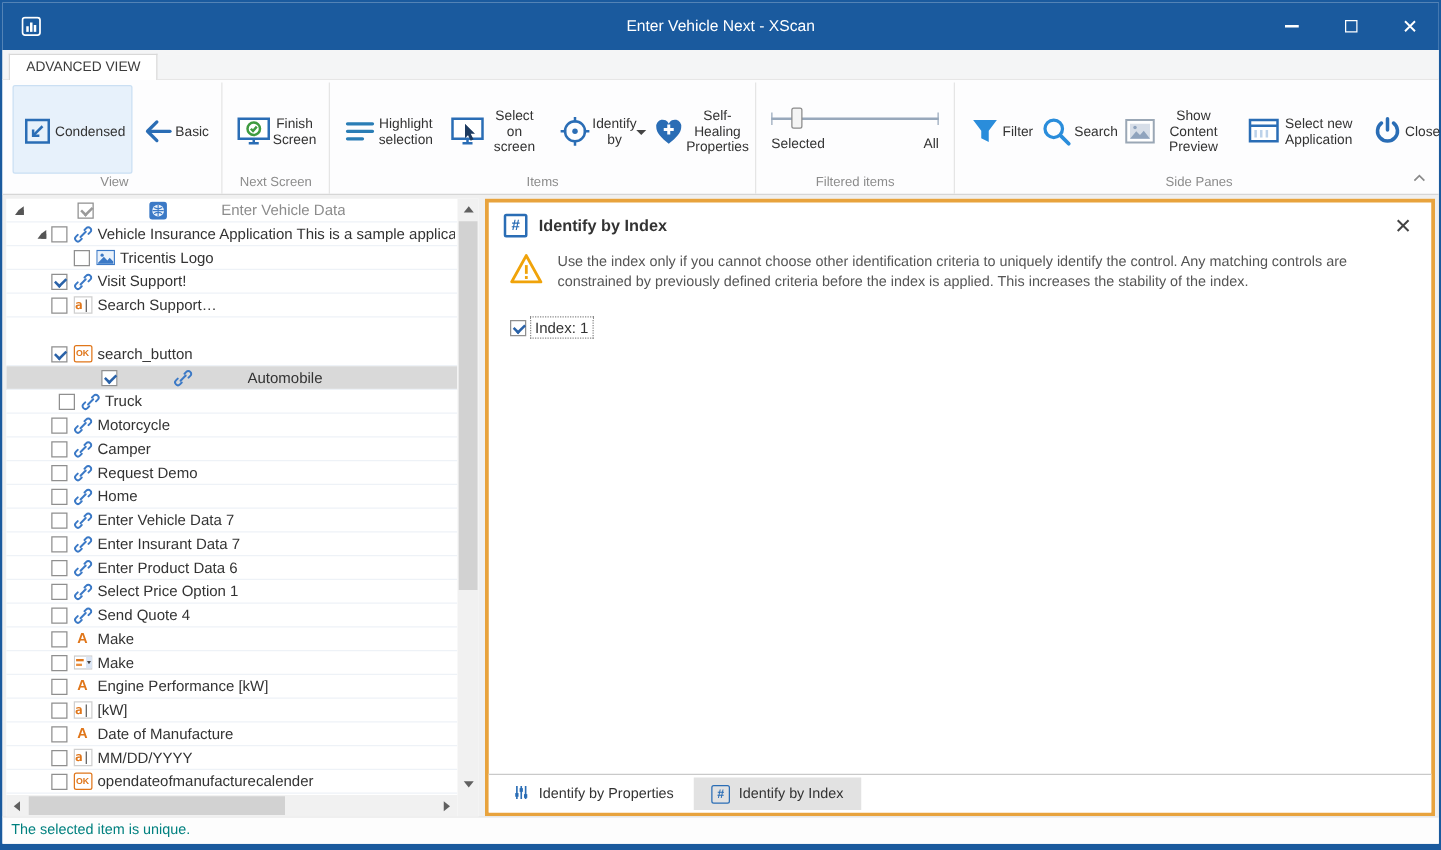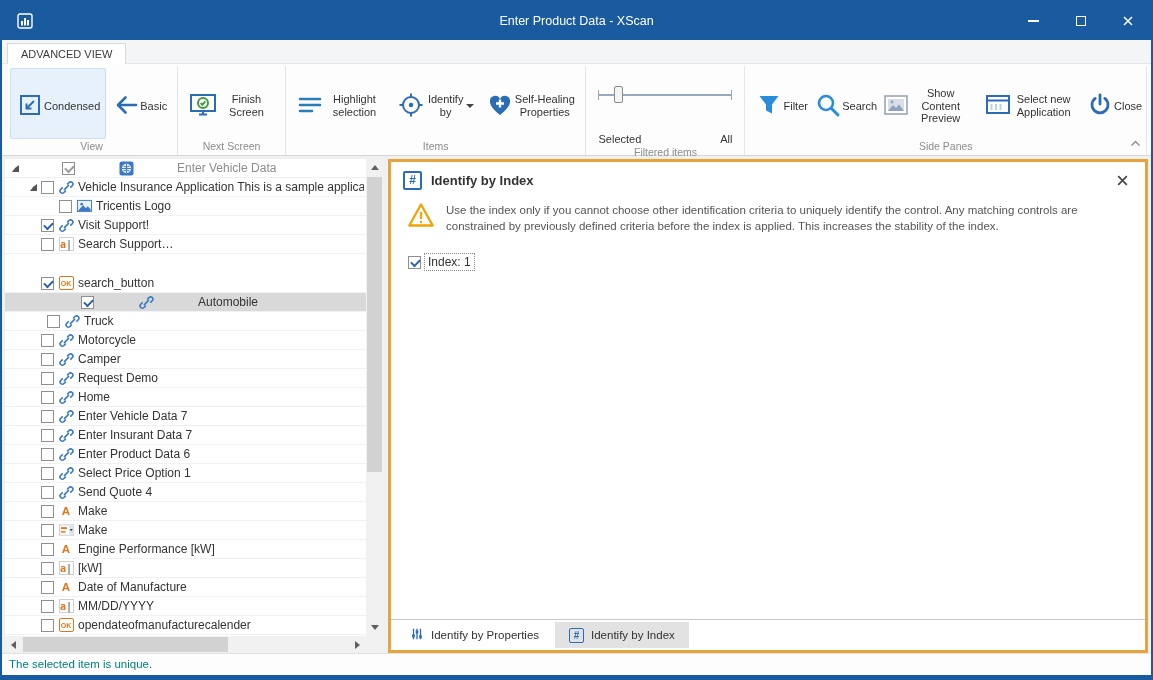--- a/index.html
+++ b/index.html
@@ -31,21 +31,21 @@
   .rbtn { display:flex; flex-direction:row; align-items:center; min-width:46px; padding:4px 5px 2px;
           border:1px solid transparent; border-radius:2px; }
   .rbtn.selected { background:#e7f1fb; border-color:#cadff3; }
   .ricon { height:30px; display:flex; align-items:center; justify-content:center; }
   .rlabel { font-size:11px; color:#333; text-align:center; line-height:1.15; margin-top:3px; max-width:72px; }
   .dd-arrow { width:0; height:0; margin-top:3px; border-left:4px solid transparent; border-right:4px solid transparent;
               border-top:4px solid #444; }
   .ribbon-chevron { position:absolute; right:9px; bottom:3px; }
 
   
-  .rslider { width:150px; padding:18px 8px 0; display:flex; flex-direction:column;gap:24px; }
+  .rslider { width:150px; padding:18px 8px 0; display:flex; flex-direction:column; }
   .slider-track { position:relative; height:17px; }
   .slider-track::before { content:""; position:absolute; left:0; right:0; top:8px; height:2px; background:#98a8bb; }
   .slider-track::after  { content:""; position:absolute; right:0; top:4px; width:1px; height:10px; background:#98a8bb; }
   .slider-tick-left { position:absolute; left:0; top:4px; width:1px; height:10px; background:#98a8bb; }
   .slider-thumb { position:absolute; left:16px; top:0; width:9px; height:17px; background:#f4f4f4;
                   border:1px solid #8a8a8a; border-radius:2px; }
   .slider-labels { display:flex; justify-content:space-between; font-size:11px; color:#333; margin-top:6px; }
 
   
   .main { flex:1; display:flex; background:#f0f0f0; padding:3px 3px 0 3px; gap:5px; min-height:0; }
@@ -112,21 +112,21 @@
 
   <div class="titlebar">
     <span class="tb-icon">
       <svg width="16" height="16" viewBox="0 0 16 16">
           <rect x="1" y="1" width="14" height="14" rx="2" fill="none" stroke="#fff" stroke-width="1.4"></rect>
           <rect x="4" y="8" width="2" height="4.5" fill="#fff"></rect>
           <rect x="7" y="5" width="2" height="7.5" fill="#fff"></rect>
           <rect x="10" y="7" width="2" height="5.5" fill="#fff"></rect>
         </svg>
     </span>
-    <div class="tb-title">Enter Product Data - XScan</div>
+    <div class="tb-title">Enter Vehicle Next - XScan</div>
     <div class="tb-controls">
       <div class="tb-btn">
           <span class="glyph-min"></span>
         </div>
       <div class="tb-btn">
           <span class="glyph-max"></span>
         </div>
       <div class="tb-btn">
         <svg width="12" height="12" viewBox="0 0 12 12">
             <path d="M2 2 L10 10 M10 2 L2 10" stroke="#fff" stroke-width="1.5"></path>
@@ -185,20 +185,30 @@
 
     <div class="rgroup">
       <div class="rbtns">
         <div class="rbtn">
           <span class="ricon">
             <svg width="28" height="28" viewBox="0 0 28 28">
                 <path d="M4 8 h20 M4 14 h20 M4 20 h12" stroke="#2a7db5" stroke-width="2.6" stroke-linecap="round"></path>
               </svg>
           </span>
           <span class="rlabel">Highlight selection</span>
+        </div>
+        <div class="rbtn">
+          <span class="ricon">
+            <svg width="30" height="28" viewBox="0 0 30 28">
+                <rect x="3" y="4" width="24" height="16" fill="#fff" stroke="#2a6db5" stroke-width="2"></rect>
+                <path d="M11 23.5 h8 M15 20 v3.5" stroke="#2a6db5" stroke-width="2"></path>
+                <path d="M13 8 l8 8 h-3.4 l2.2 4.4 -2.2 1.1 -2.2-4.4 -2.4 2.4 z" fill="#1d3a5f"></path>
+              </svg>
+          </span>
+          <span class="rlabel">Select on screen</span>
         </div>
         <div class="rbtn">
           <span class="ricon">
             <svg width="28" height="28" viewBox="0 0 28 28">
                 <circle cx="14" cy="14" r="8" fill="none" stroke="#2a6db5" stroke-width="2"></circle>
                 <circle cx="14" cy="14" r="2.2" fill="#2a6db5"></circle>
                 <path d="M14 2.5 v4.5 M14 21 v4.5 M2.5 14 h4.5 M21 14 h4.5" stroke="#2a6db5" stroke-width="2"></path>
               </svg>
           </span>
           <span class="rlabel">Identify by</span>

